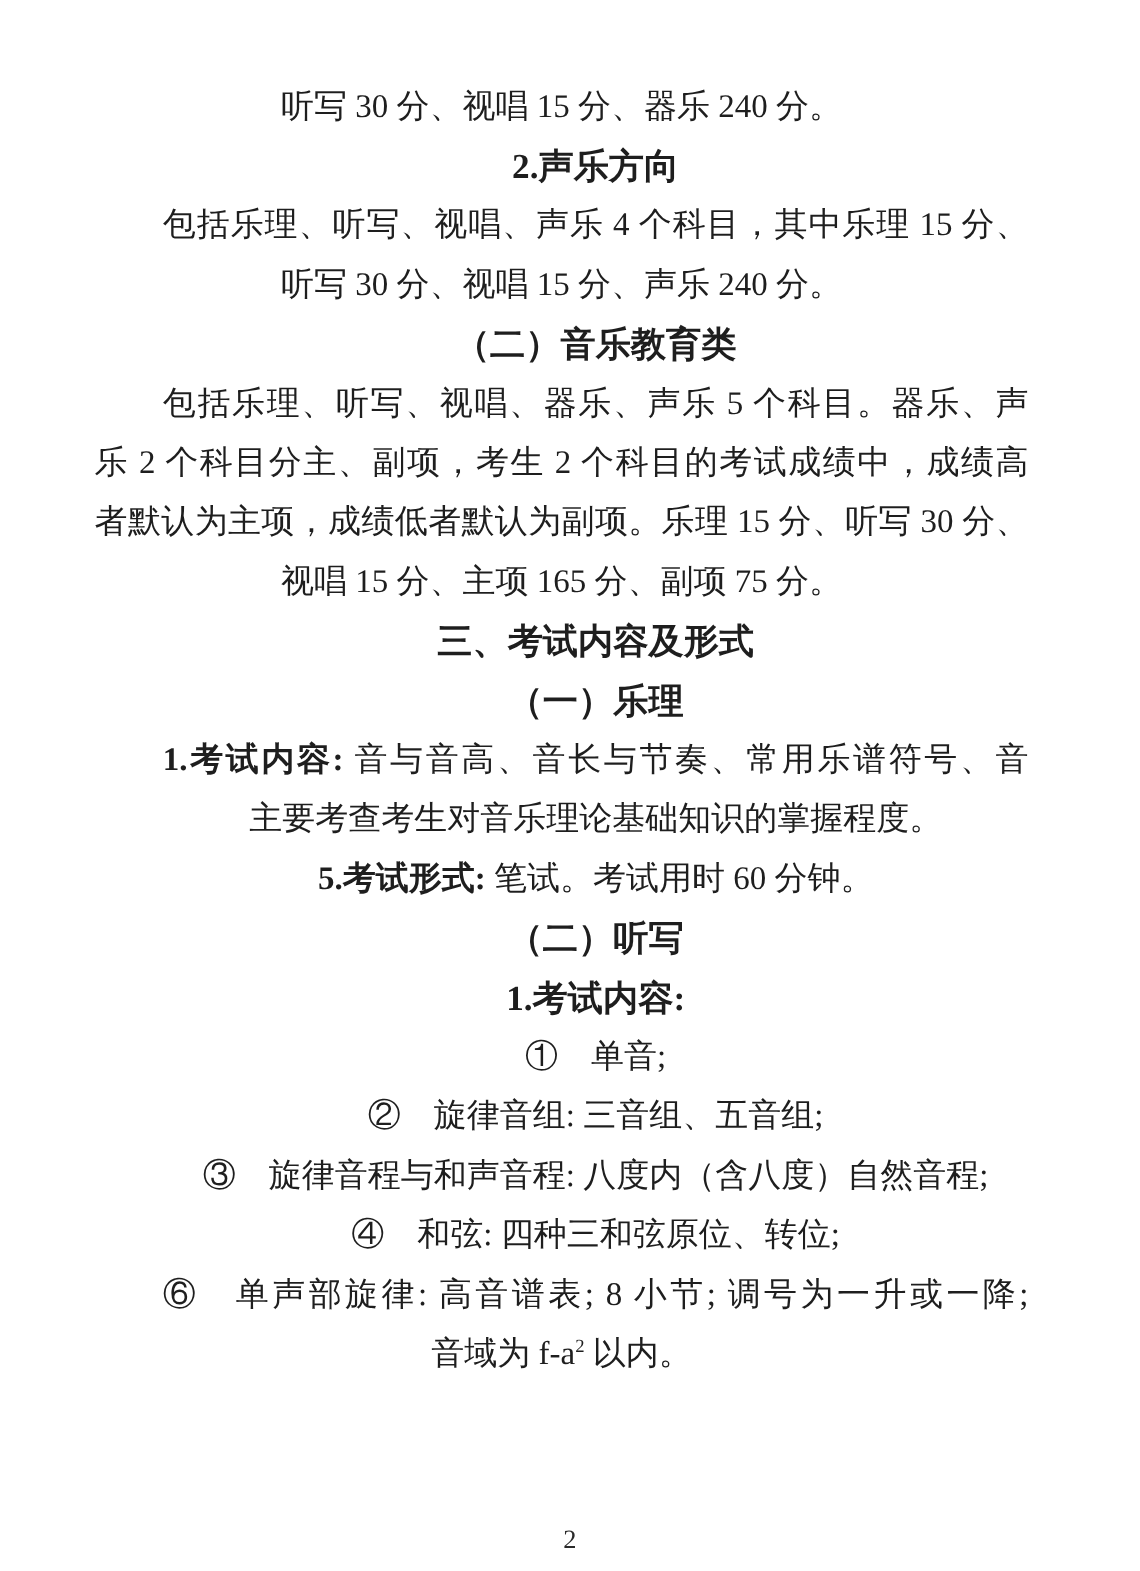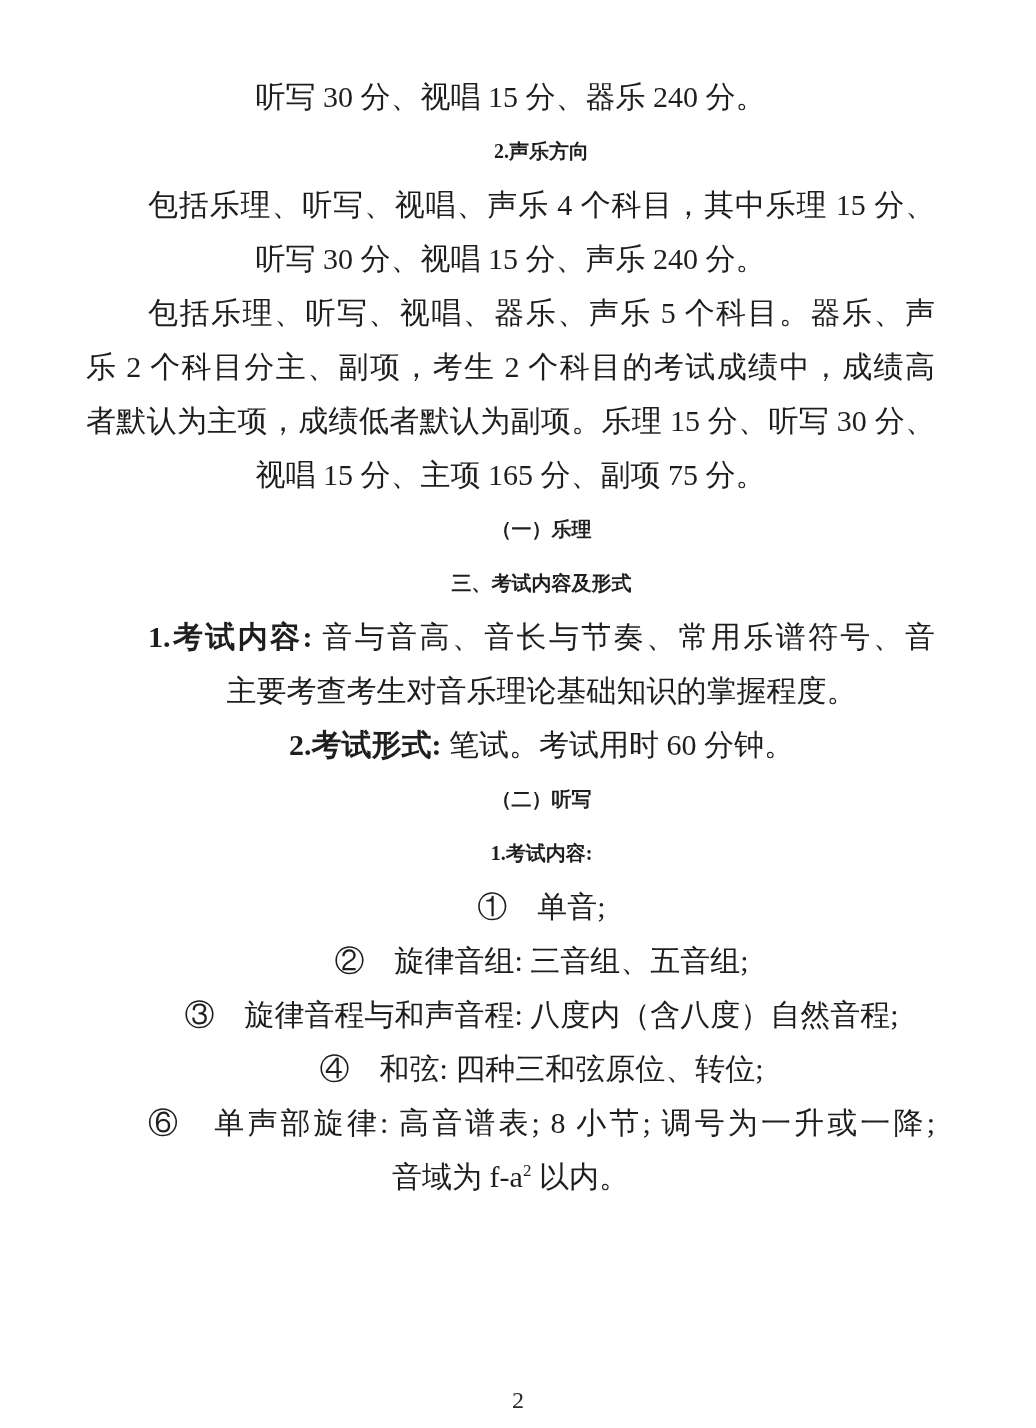--- a/index.html
+++ b/index.html
@@ -26,21 +26,21 @@
     text-align: center;
     margin: 0;
   }
   .indent { text-indent: 62px; }
   .just {
     text-align: justify;
     text-align-last: justify;
   }
   .hd {
     font-weight: bold;
-    font-size: 20px;
+    font-size: 32px;
   }
   .bold { font-weight: bold; }
   .sup {
     font-size: 17px;
     vertical-align: super;
     line-height: 0;
   }
   .footer {
     position: absolute;
     left: 0;
@@ -52,29 +52,30 @@
   }
 </style>
 </head>
 <body>
 
 <div class="doc">
   <p class="line">听写 30 分、视唱 15 分、器乐 240 分。</p>
   <p class="line indent hd">2.声乐方向</p>
   <p class="line indent just">包括乐理、听写、视唱、声乐 4 个科目，其中乐理 15 分、</p>
   <p class="line">听写 30 分、视唱 15 分、声乐 240 分。</p>
+  <p class="line indent hd">（二）音乐教育类</p>
   <p class="line indent just">包括乐理、听写、视唱、器乐、声乐 5 个科目。器乐、声</p>
   <p class="line just">乐 2 个科目分主、副项，考生 2 个科目的考试成绩中，成绩高</p>
   <p class="line just">者默认为主项，成绩低者默认为副项。乐理 15 分、听写 30 分、</p>
   <p class="line">视唱 15 分、主项 165 分、副项 75 分。</p>
+  <p class="line indent hd">三、考试内容及形式</p>
   <p class="line indent hd">（一）乐理</p>
-  <p class="line indent hd">三、考试内容及形式</p>
   <p class="line indent just"><span class="bold">1.考试内容:</span><span> 音与音高、音长与节奏、常用乐谱符号、音</span></p>
   <p class="line indent">主要考查考生对音乐理论基础知识的掌握程度。</p>
-  <p class="line indent"><span class="bold">2.考试形式:</span><span> 笔试。考试用时 60 分钟。</span></p>
+  <p class="line indent"><span class="bold">5.考试形式:</span><span> 笔试。考试用时 60 分钟。</span></p>
   <p class="line indent hd">（二）听写</p>
   <p class="line indent hd">1.考试内容:</p>
   <p class="line indent">①　单音;</p>
   <p class="line indent">②　旋律音组: 三音组、五音组;</p>
   <p class="line indent">③　旋律音程与和声音程: 八度内（含八度）自然音程;</p>
   <p class="line indent">④　和弦: 四种三和弦原位、转位;</p>
   <p class="line indent just">⑥　单声部旋律: 高音谱表; 8 小节; 调号为一升或一降;</p>
   <p class="line"><span>音域为 f-a</span><sup class="sup">2</sup><span> 以内。</span></p>
 </div>
 

